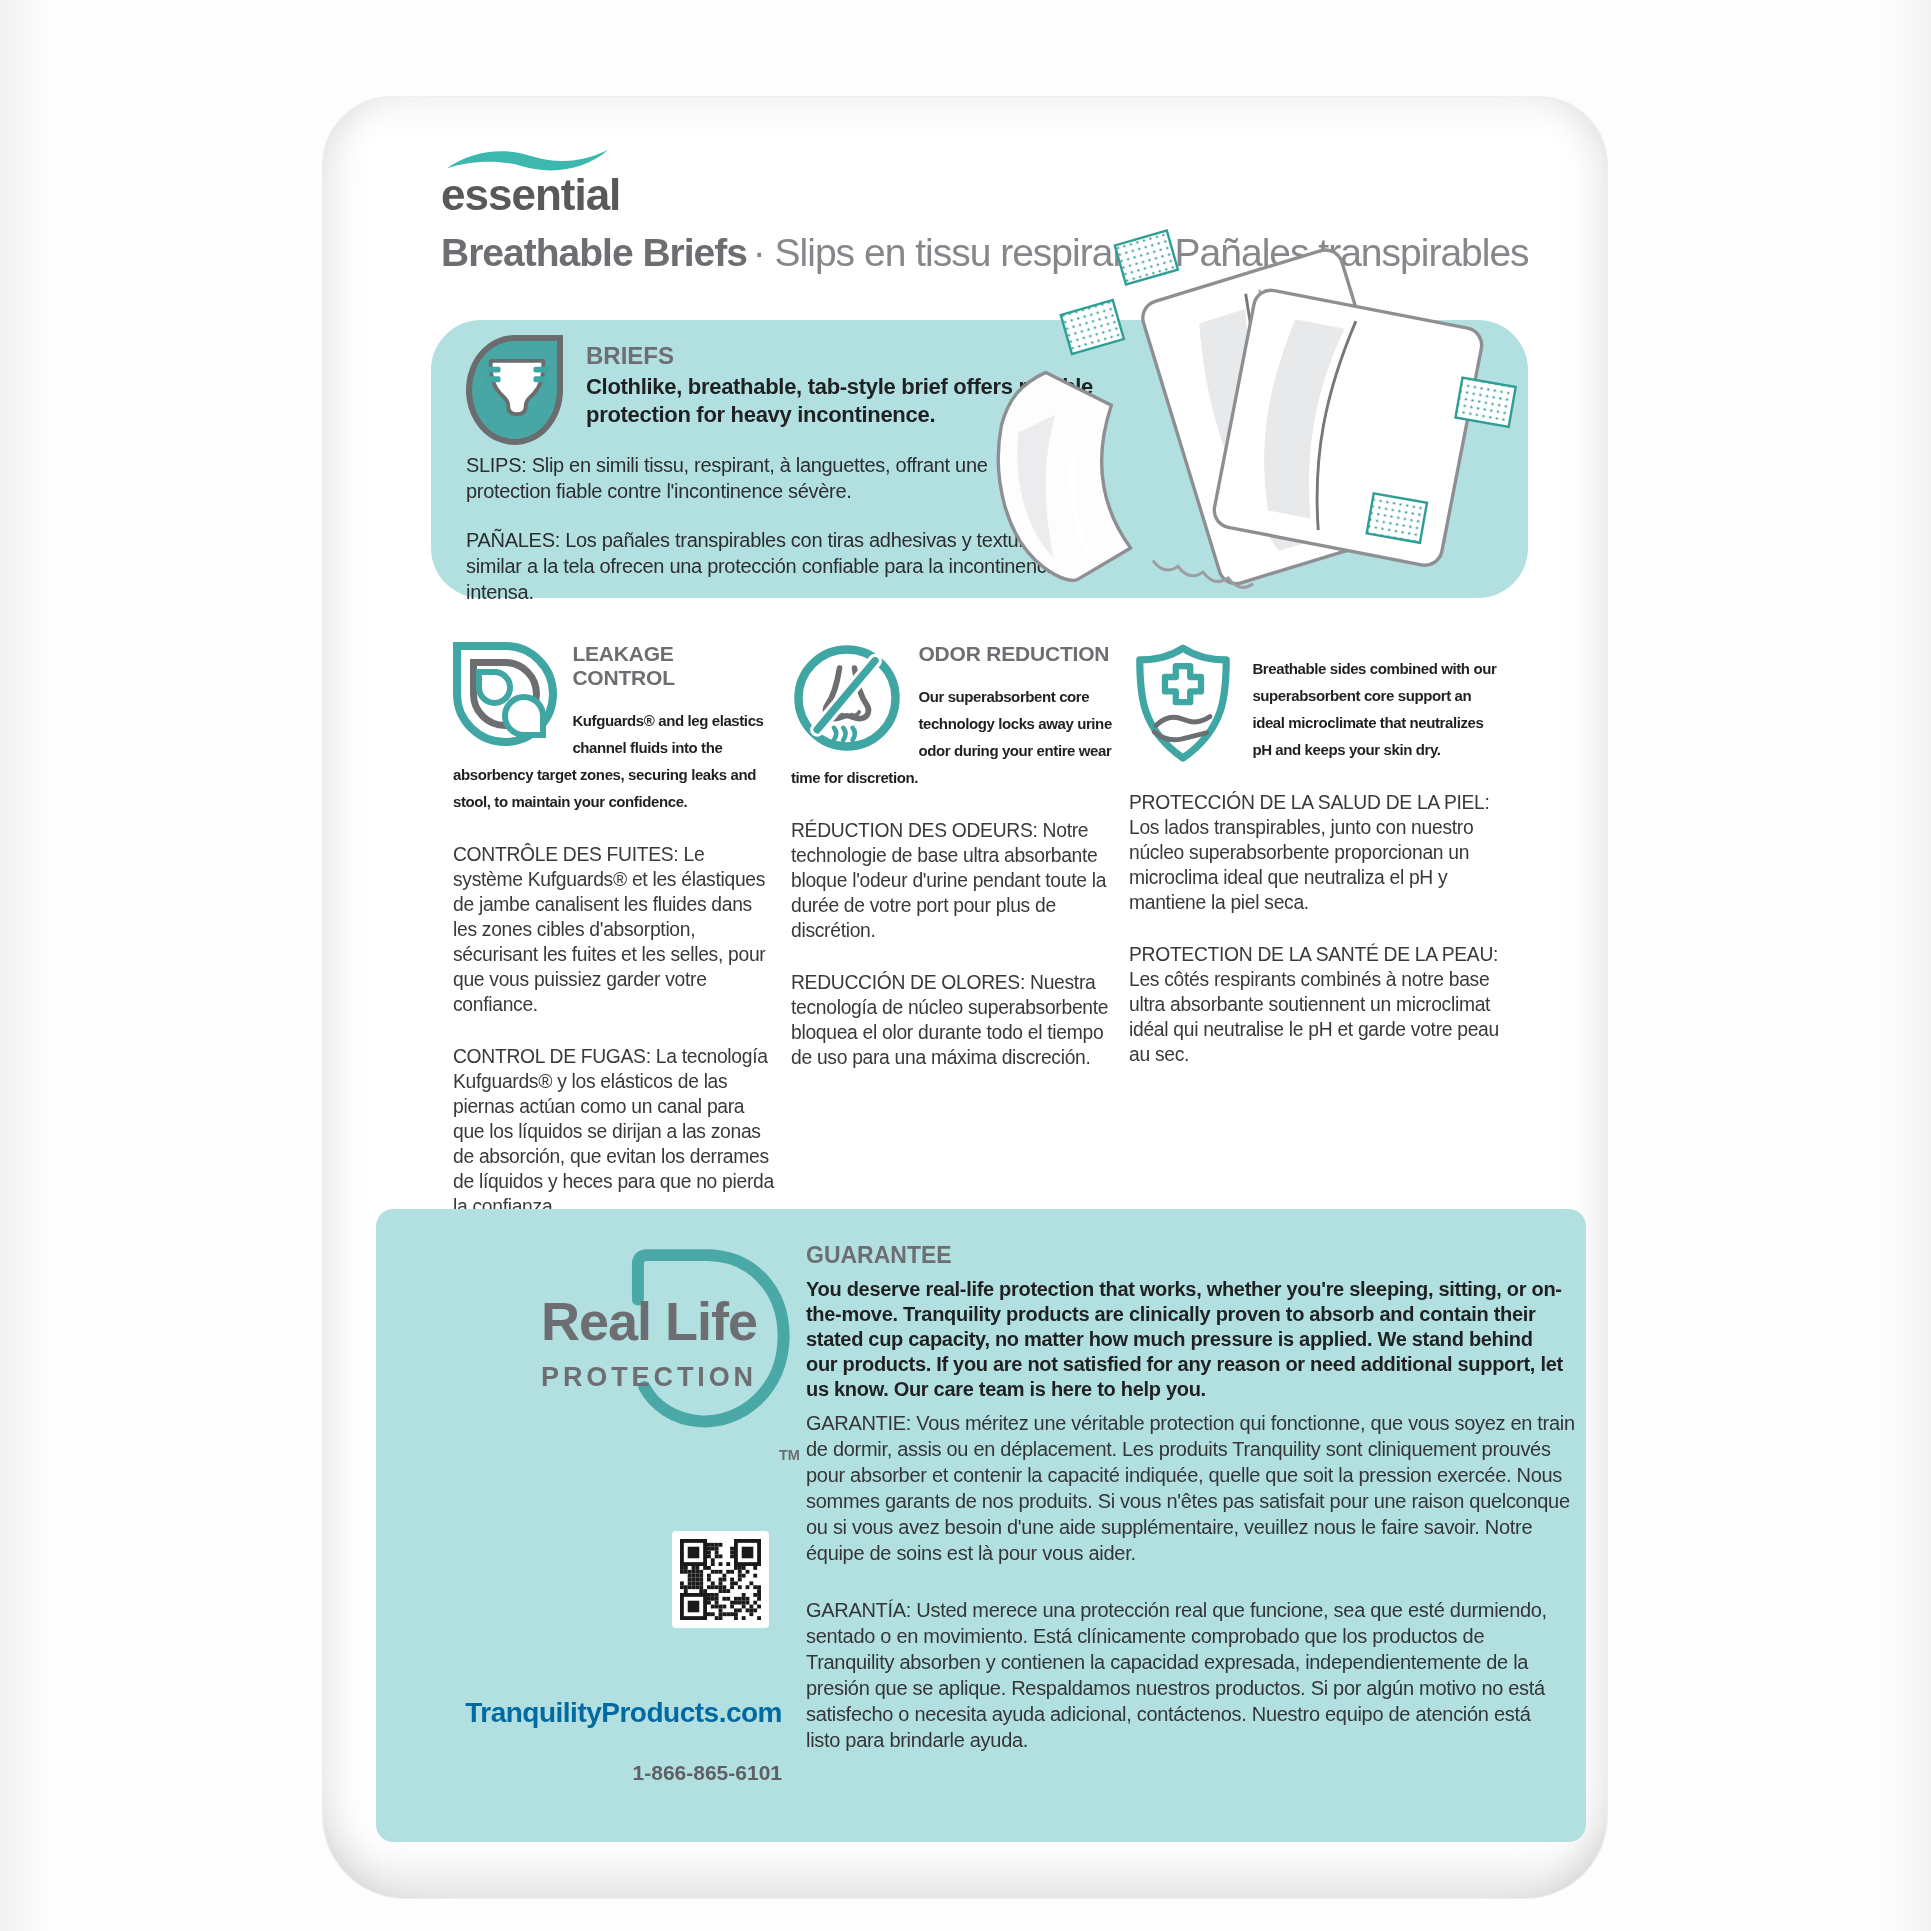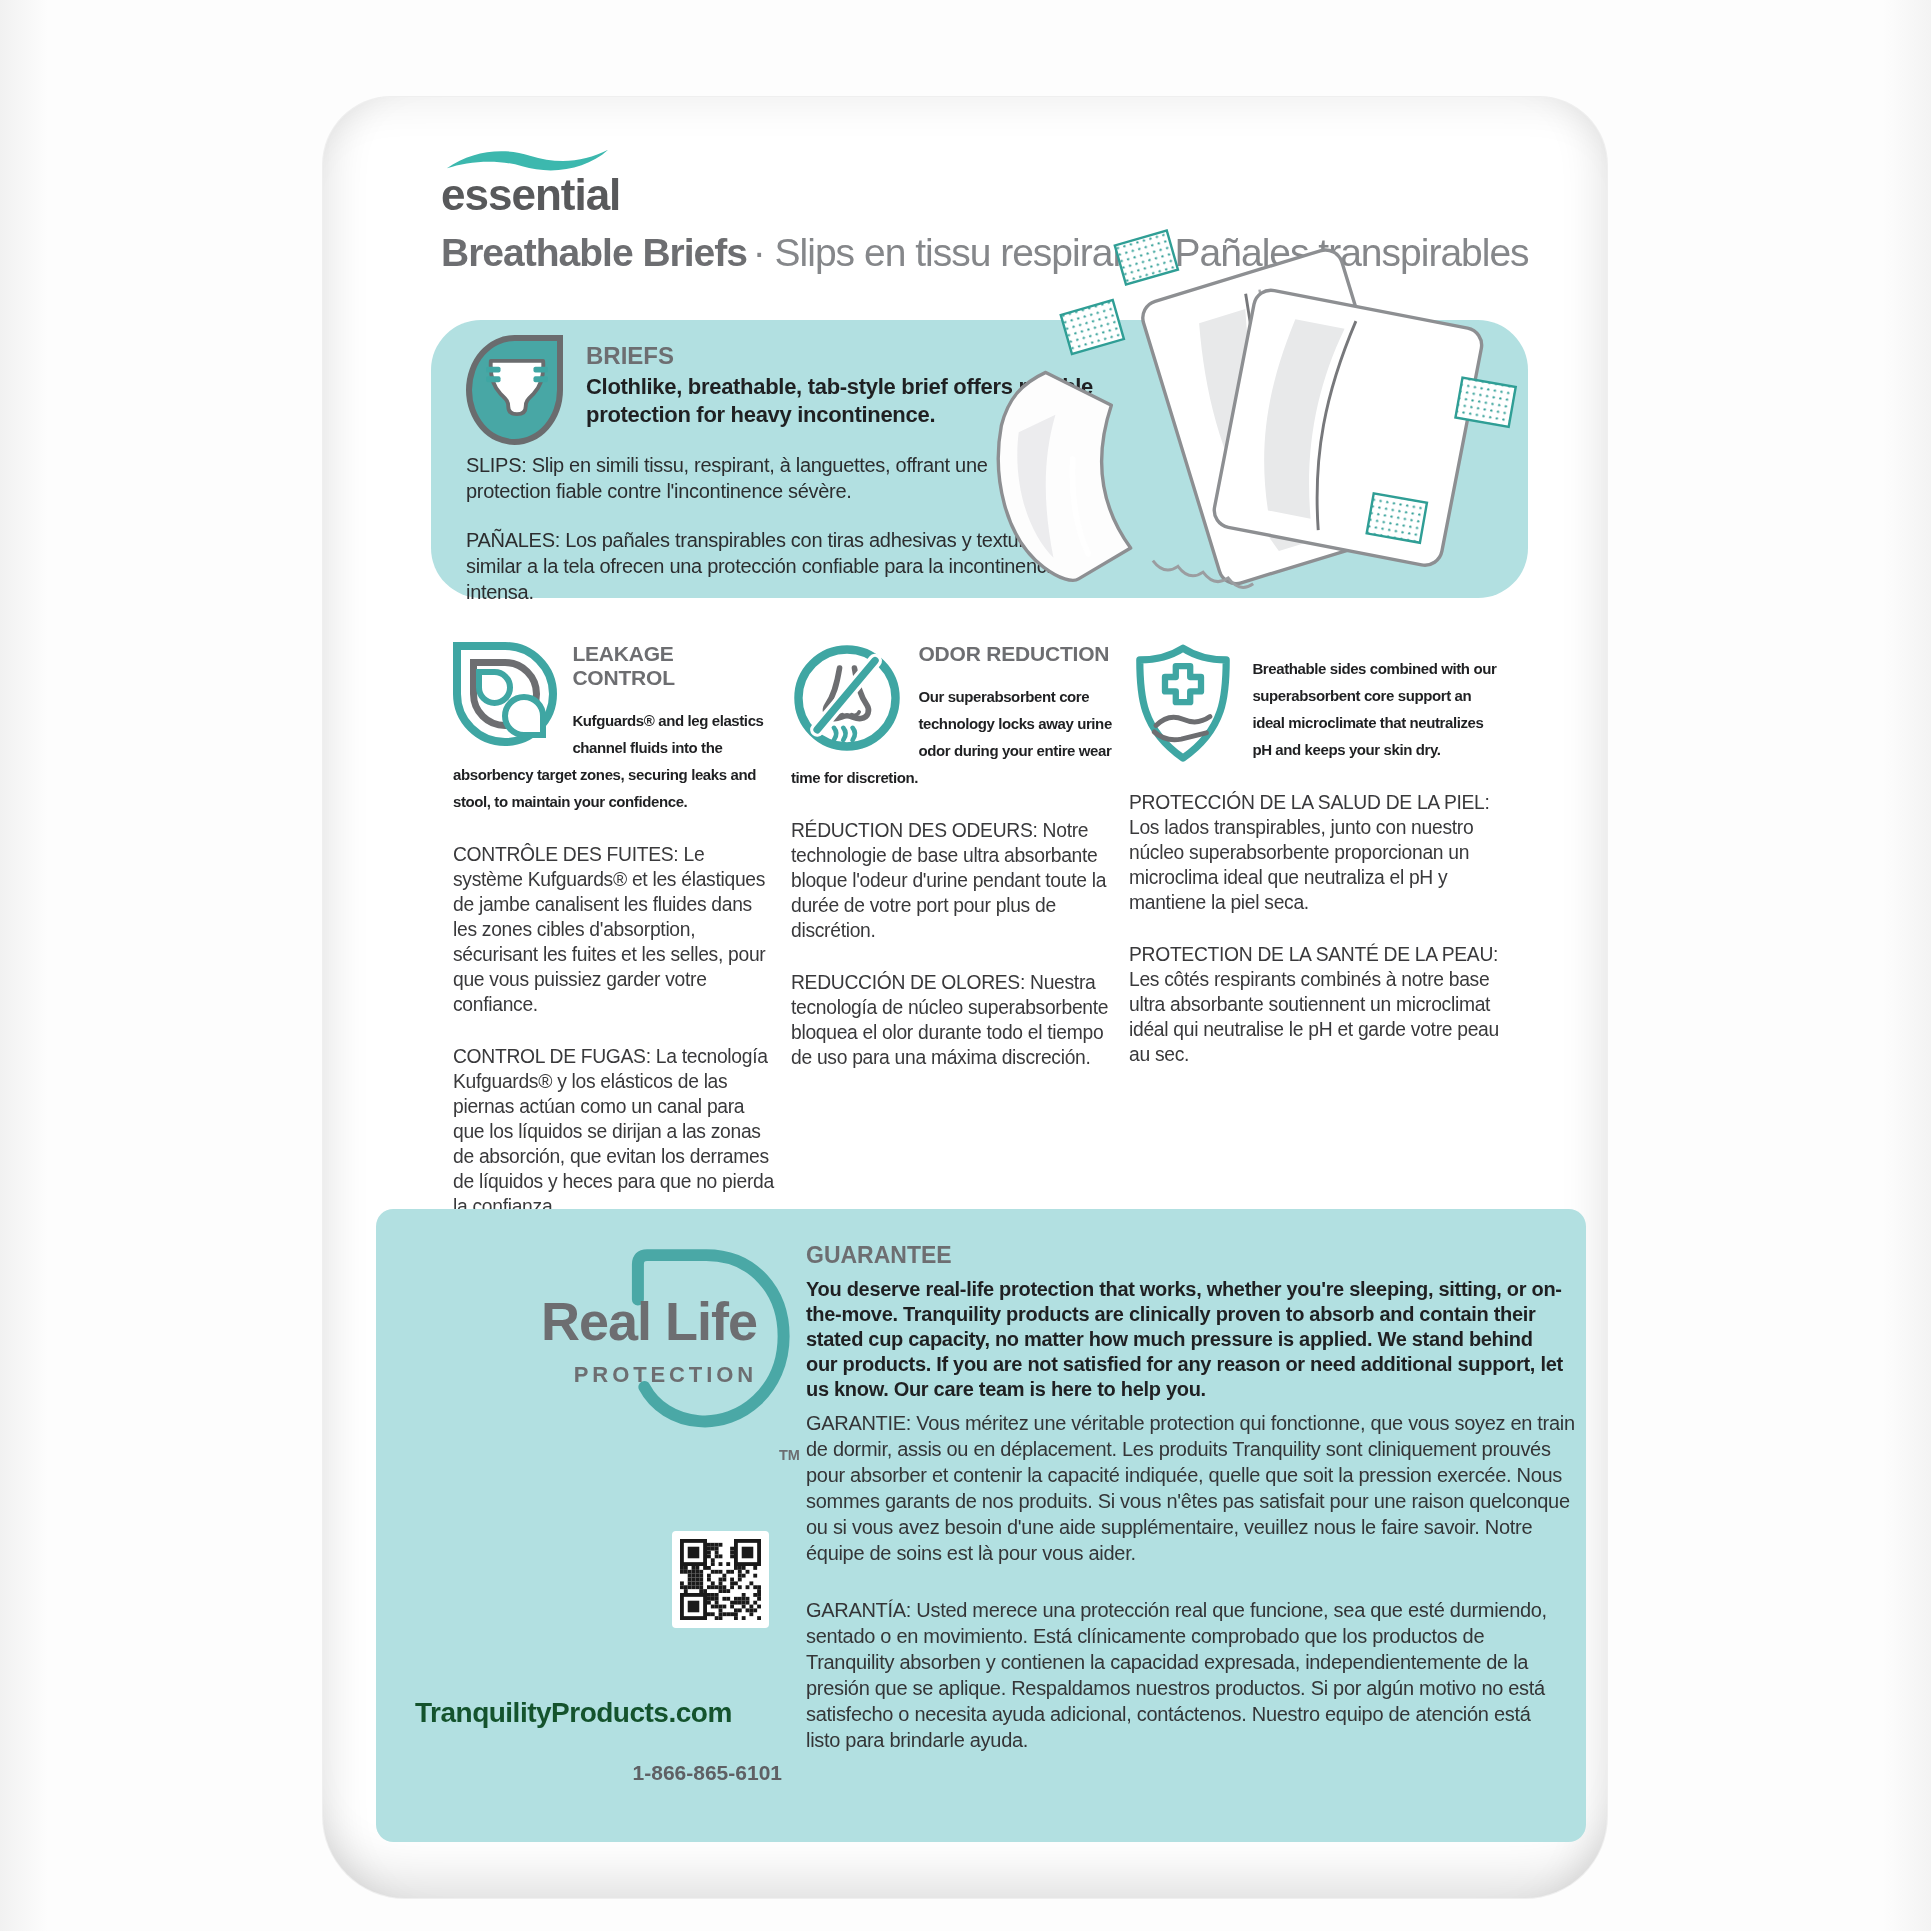--- a/index.html
+++ b/index.html
@@ -43,25 +43,25 @@
   .feature .f-fr{margin-top:27px;clear:left;}
   .feature .f-es{margin-top:27px;}
   .drop-outer{position:relative;width:104px;height:104px;border:8.7px solid #3fa6a3;border-radius:0 50% 50% 50%;box-sizing:border-box;background:#fff;}
   .drop-inner{position:absolute;left:8.7px;top:8.7px;width:70px;height:70px;border:7.7px solid #6d6e71;border-radius:0 50% 50% 50%;box-sizing:border-box;}
   .droplet-a{position:absolute;left:15.4px;top:19.3px;width:37px;height:37px;border:6.8px solid #3fa6a3;border-radius:0 50% 50% 50%;box-sizing:border-box;background:#fff;z-index:3;}
   .droplet-b{position:absolute;left:41px;top:44px;width:44px;height:44px;border:6.8px solid #3fa6a3;border-radius:50% 50% 0 50%;box-sizing:border-box;background:#fff;z-index:3;}
   
   .bottom-panel{position:absolute;left:53px;top:1112px;width:1210px;height:633px;border-radius:17.4px;}
   .rlp-arc{position:absolute;left:249px;top:33px;}
   .rlp-line1{position:absolute;left:58px;top:81px;width:323px;text-align:right;font-size:54px;font-weight:bold;letter-spacing:-1px;color:#6d6e71;}
-  .rlp-line2{position:absolute;left:58px;top:153px;width:323px;text-align:right;font-size:22px;font-weight:bold;letter-spacing:3.9px;color:#6d6e71;}
+  .rlp-line2{position:absolute;left:58px;top:153px;width:323px;text-align:right;font-size:27px;font-weight:bold;letter-spacing:3.9px;color:#6d6e71;}
   .rlp-tm{position:absolute;left:372px;top:238px;font-size:14.5px;font-weight:bold;color:#6d6e71;margin-left:31px;}
   .qr-tile{position:absolute;left:296px;top:322px;width:97px;height:97px;background:#fff;border-radius:3.9px;}
   .qr-tile svg{position:absolute;left:7.7px;top:7.7px;}
-  .site{position:absolute;left:39px;top:488px;width:367px;text-align:left;font-size:28px;font-weight:bold;letter-spacing:-0.5px;color:#14532d;}
+  .site{position:absolute;left:39px;top:488px;width:367px;text-align:right;font-size:28px;font-weight:bold;letter-spacing:-0.5px;color:#0369a1;}
   .phone{position:absolute;left:39px;top:552px;width:367px;text-align:right;font-size:21px;font-weight:bold;letter-spacing:0;color:#5f6064;}
   .guar-head{position:absolute;left:430px;top:33px;font-size:23px;font-weight:bold;color:#6d6e71;}
   .guar-en{position:absolute;left:430px;top:68px;width:763px;font-size:20px;line-height:25px;font-weight:bold;color:#1f2022;letter-spacing:-0.3px;}
   .guar-fr{position:absolute;left:430px;top:201px;width:772px;font-size:20px;line-height:26px;color:#343537;letter-spacing:-0.3px;}
   .guar-es{position:absolute;left:430px;top:388px;width:763px;font-size:20px;line-height:26px;color:#343537;letter-spacing:-0.3px;}
 </style>
 </head>
 <body>
 
 <div class="canvas">

